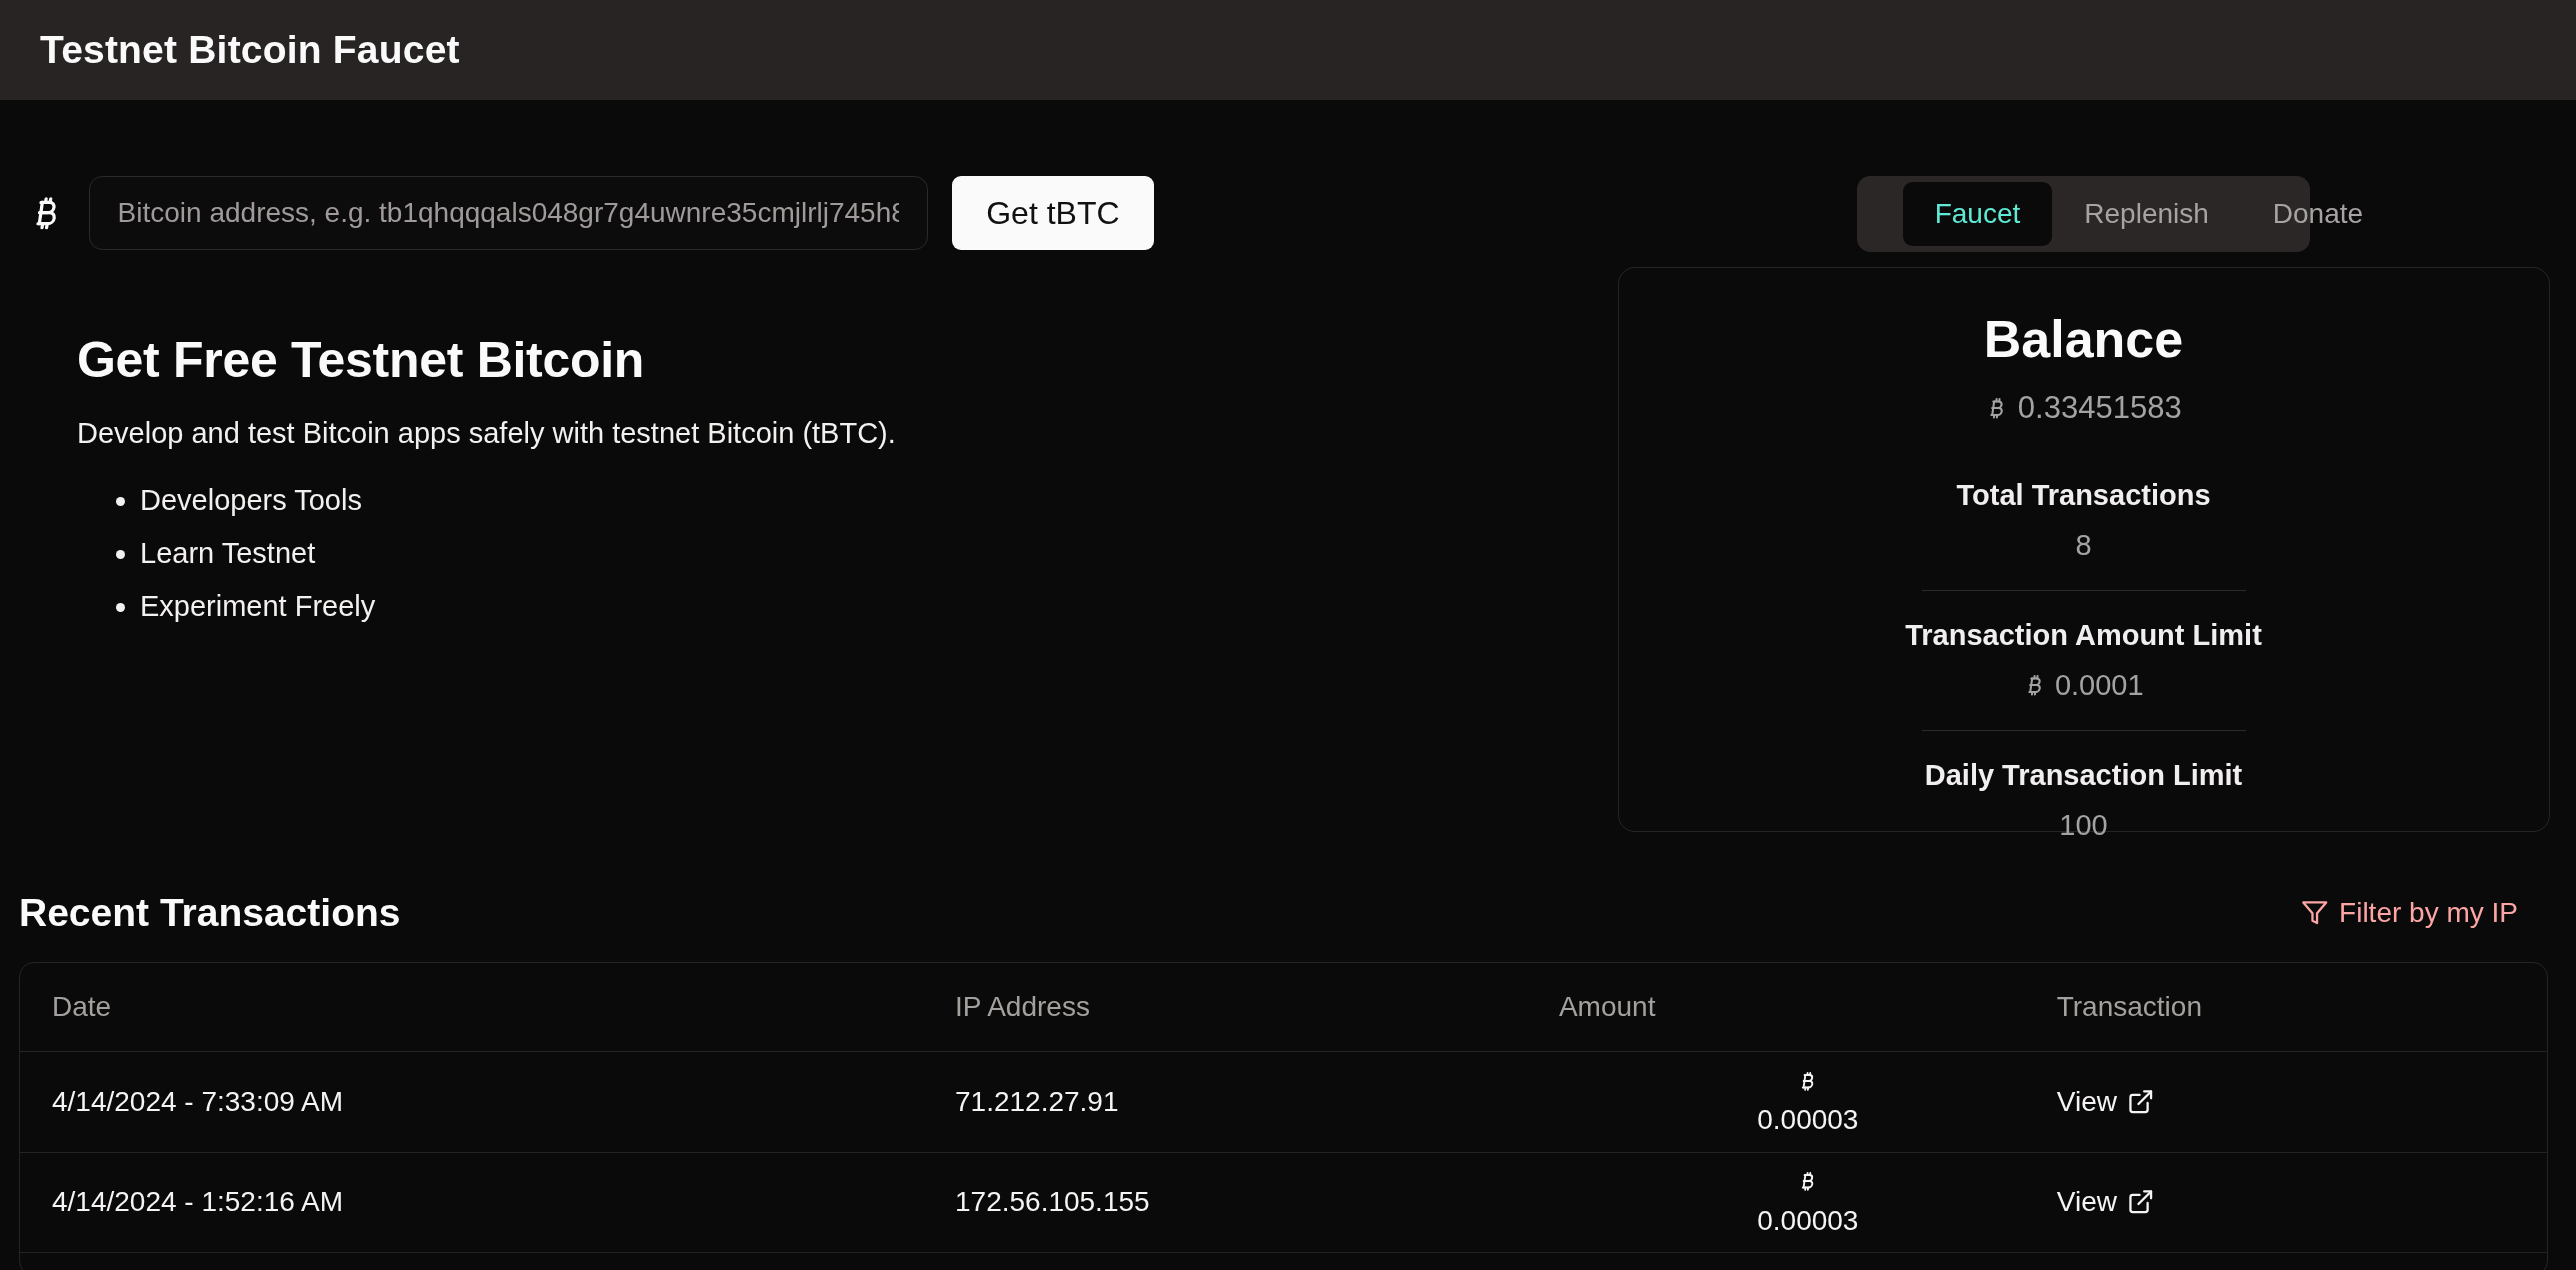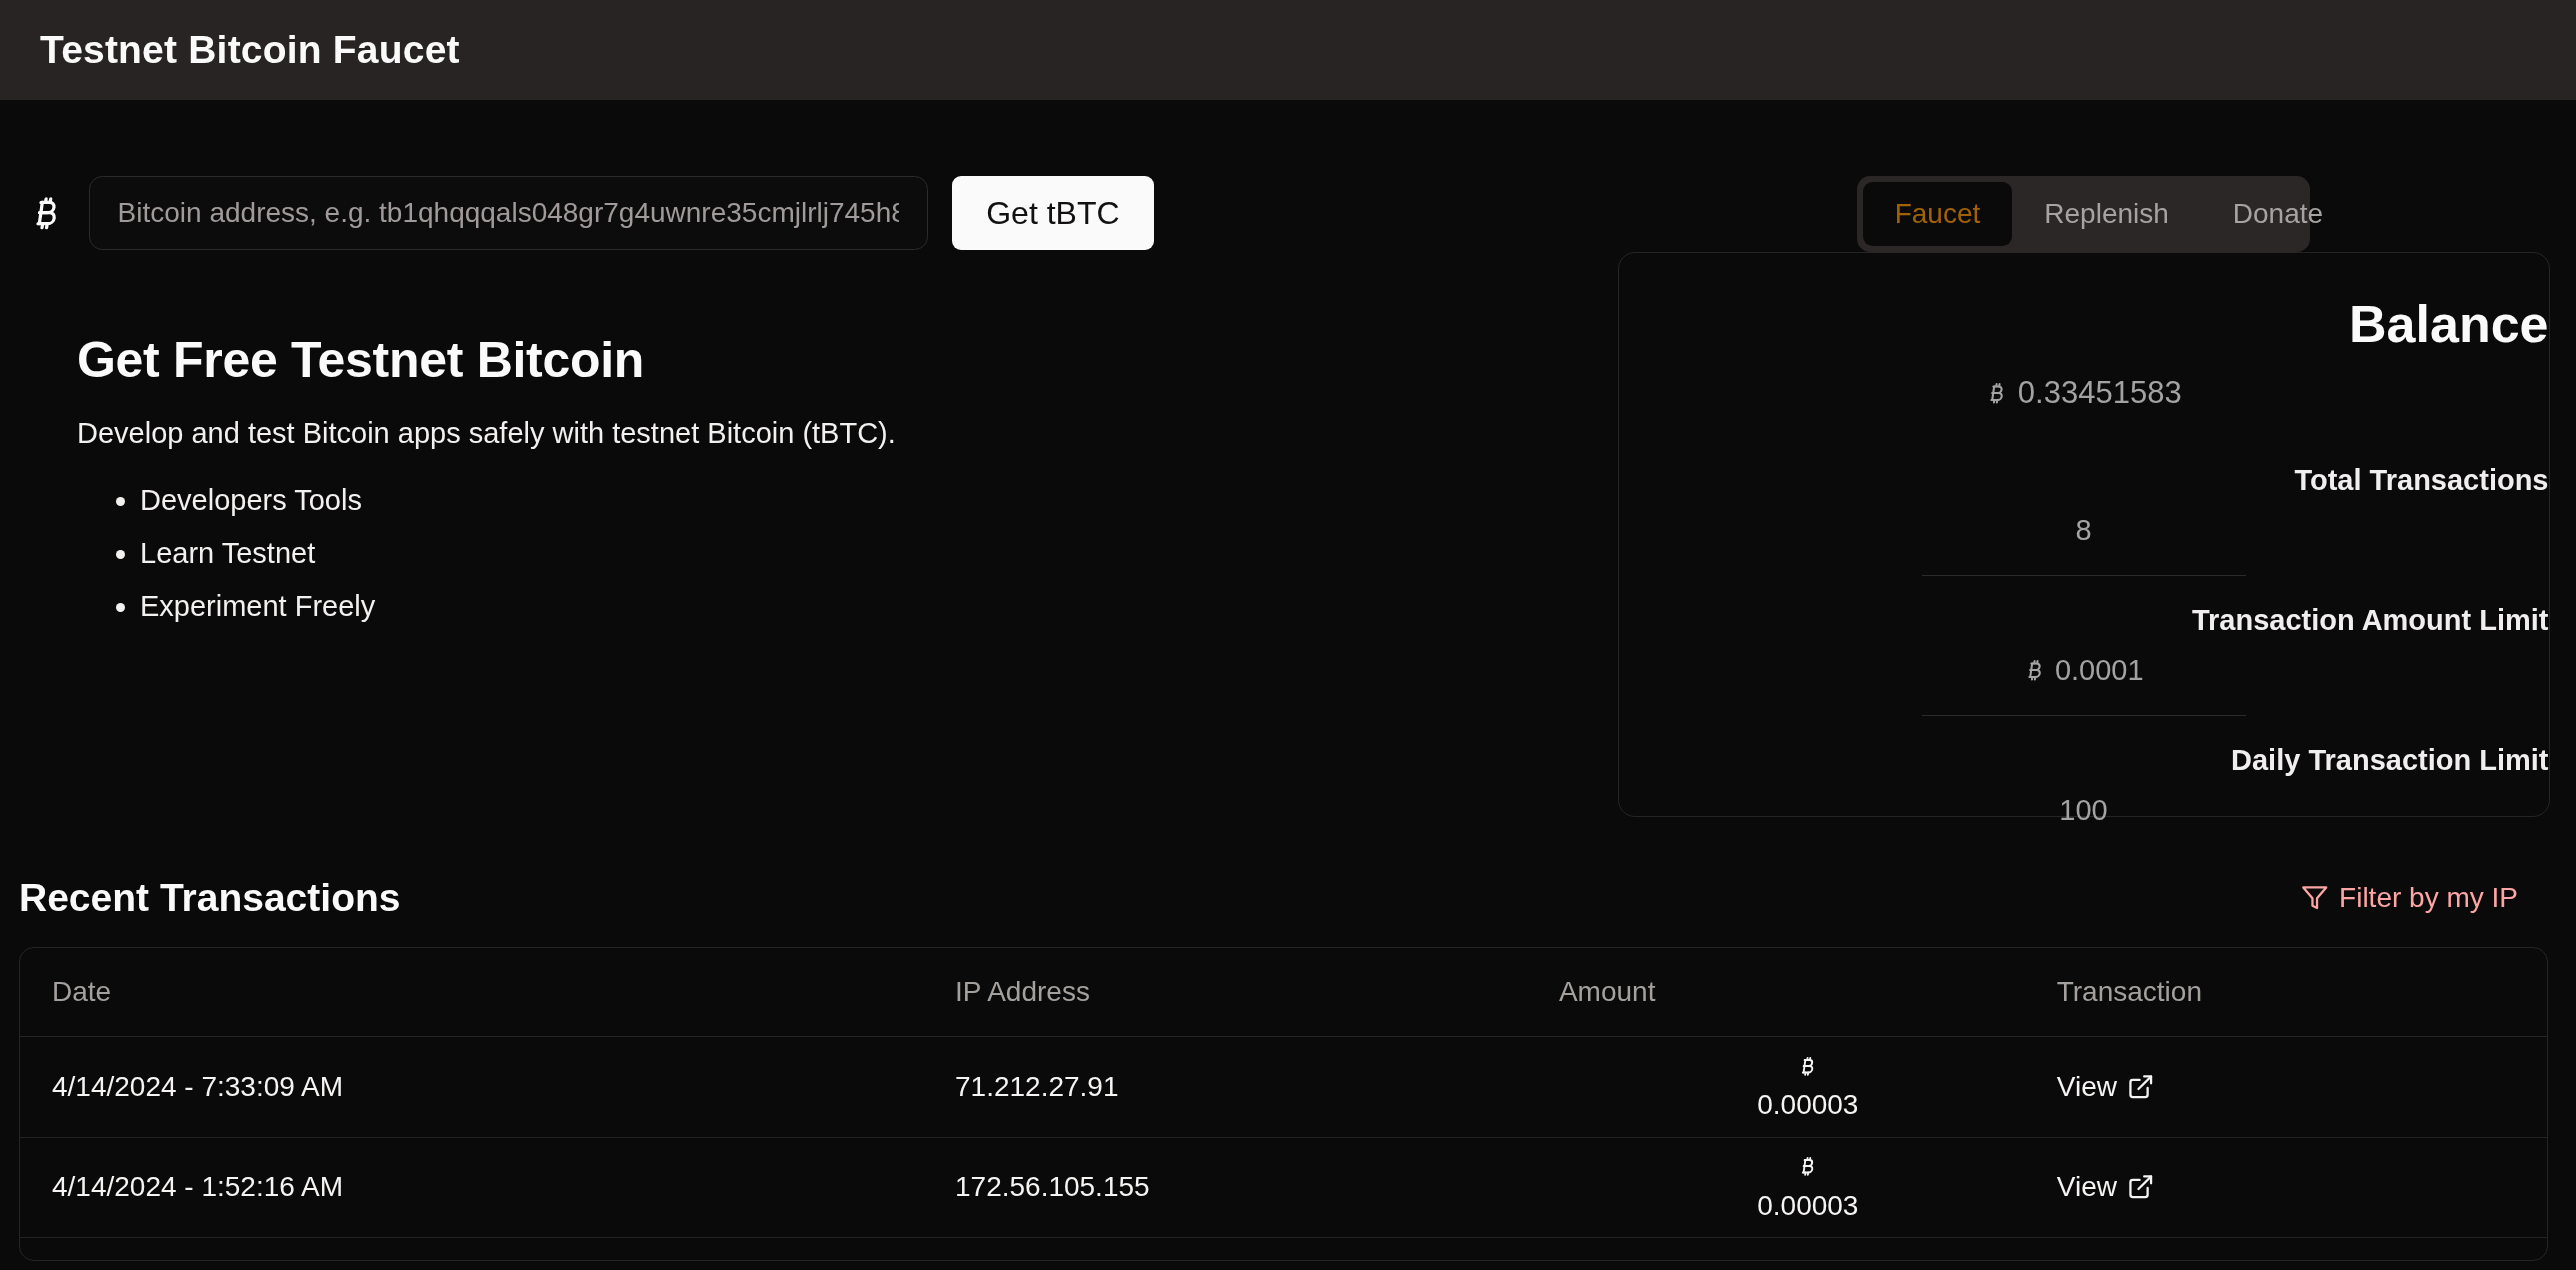--- a/index.html
+++ b/index.html
@@ -80,28 +80,29 @@
   .tab {
     display: flex; align-items: center;
     padding: 0 32px;
     border: none; background: transparent;
     border-radius: 9.5px;
     font-size: 28px; font-weight: 500;
     color: #a8a3a3;
     font-family: inherit;
     cursor: pointer;
   }
-  .tab.active { background: #0b0a0a; color: #a16207; }
+  .tab.active { background: #0b0a0a; color: #5eead4; margin-left: 40px; }
 
   .balance-card {
+    margin-top: 15px;
     height: 565px;
     border: 1.9px solid #282424;
     border-radius: 17px;
     padding-top: 41px;
-    text-align: right;
+    text-align: center;
   }
   .balance-card h3 { font-size: 52px; font-weight: 700; color: #fafafa; }
   .bal-amount {
     margin-top: 21px;
     display: flex; justify-content: center; align-items: center; gap: 9.5px;
     color: #a3a3a3; font-size: 31px;
   }
   .btc-sm { width: 23px; height: 31px; color: #a3a3a3; transform: skewX(-8deg); }
   .stats { margin-top: 53px; }
   .stat-label { font-size: 29px; font-weight: 700; color: #f0eeee; }

